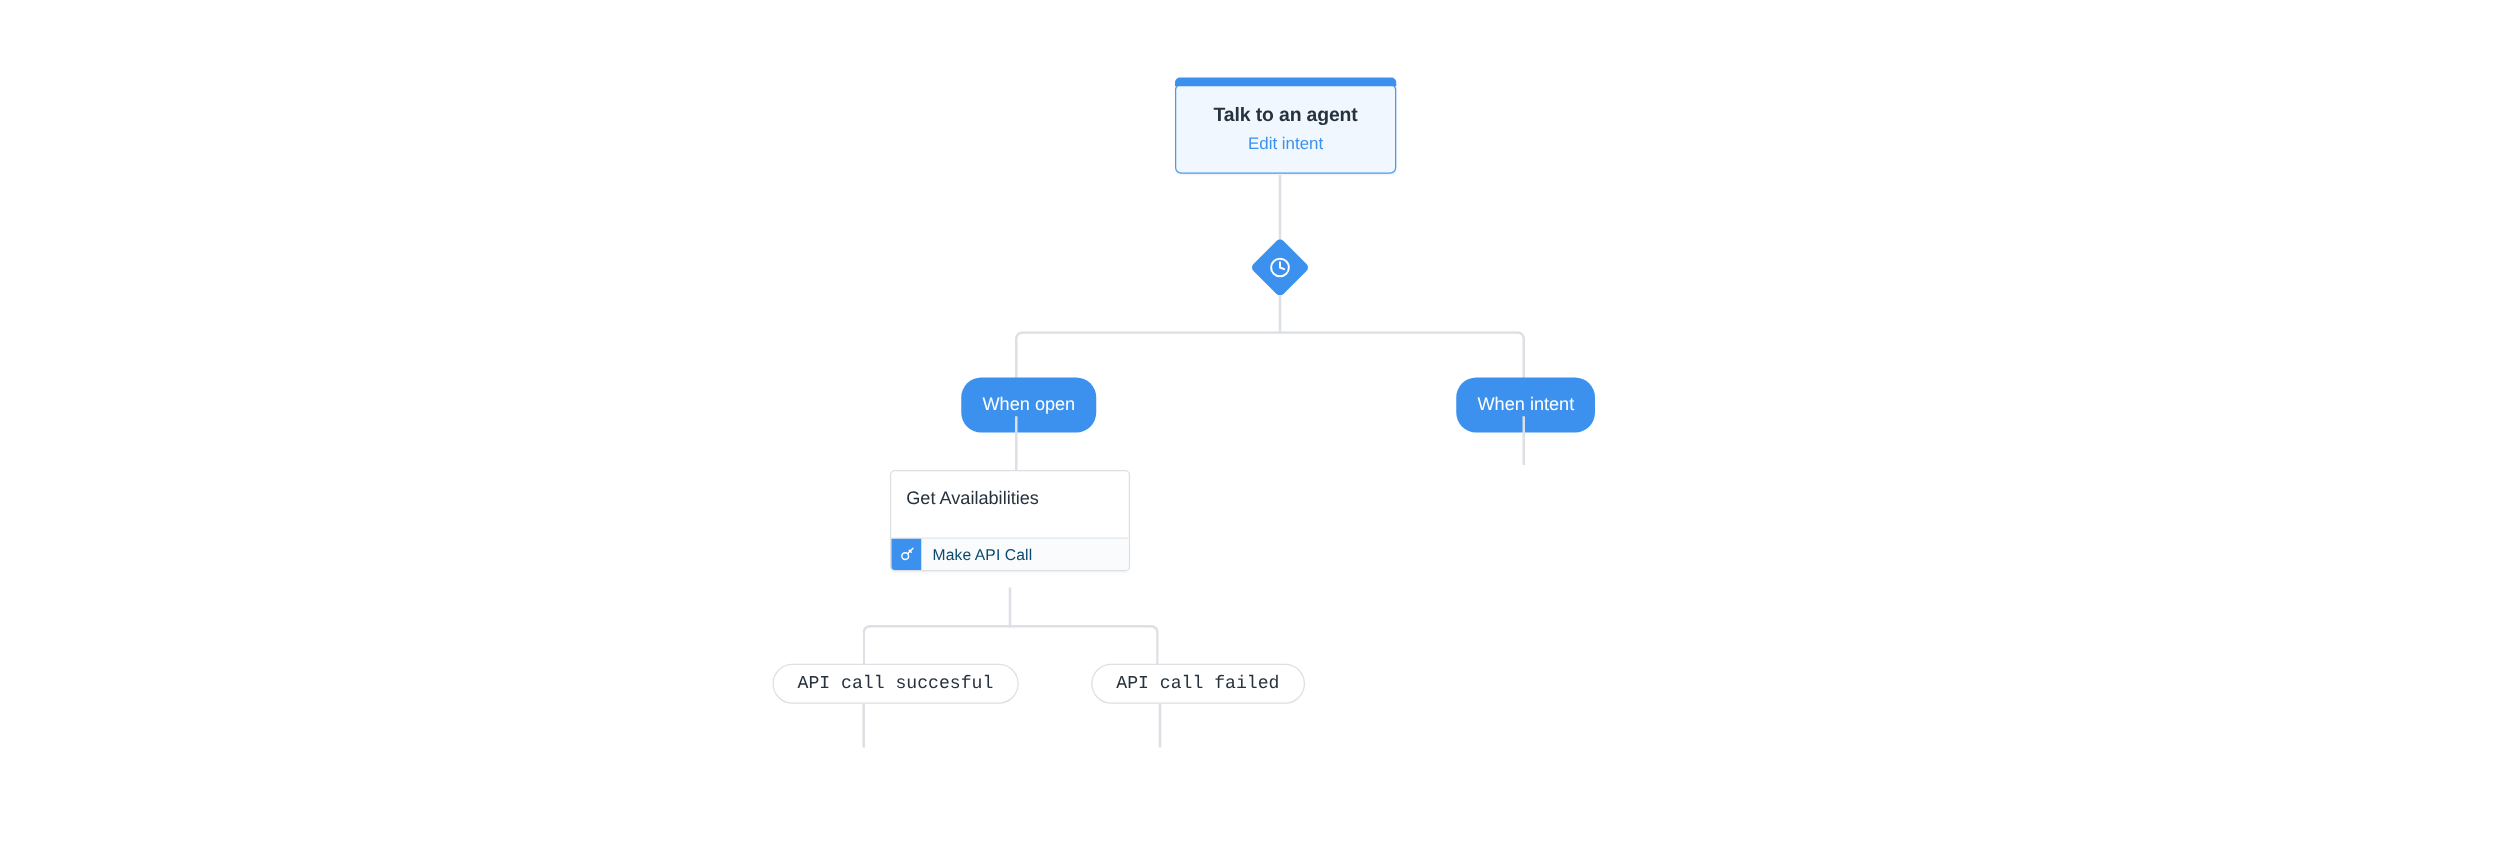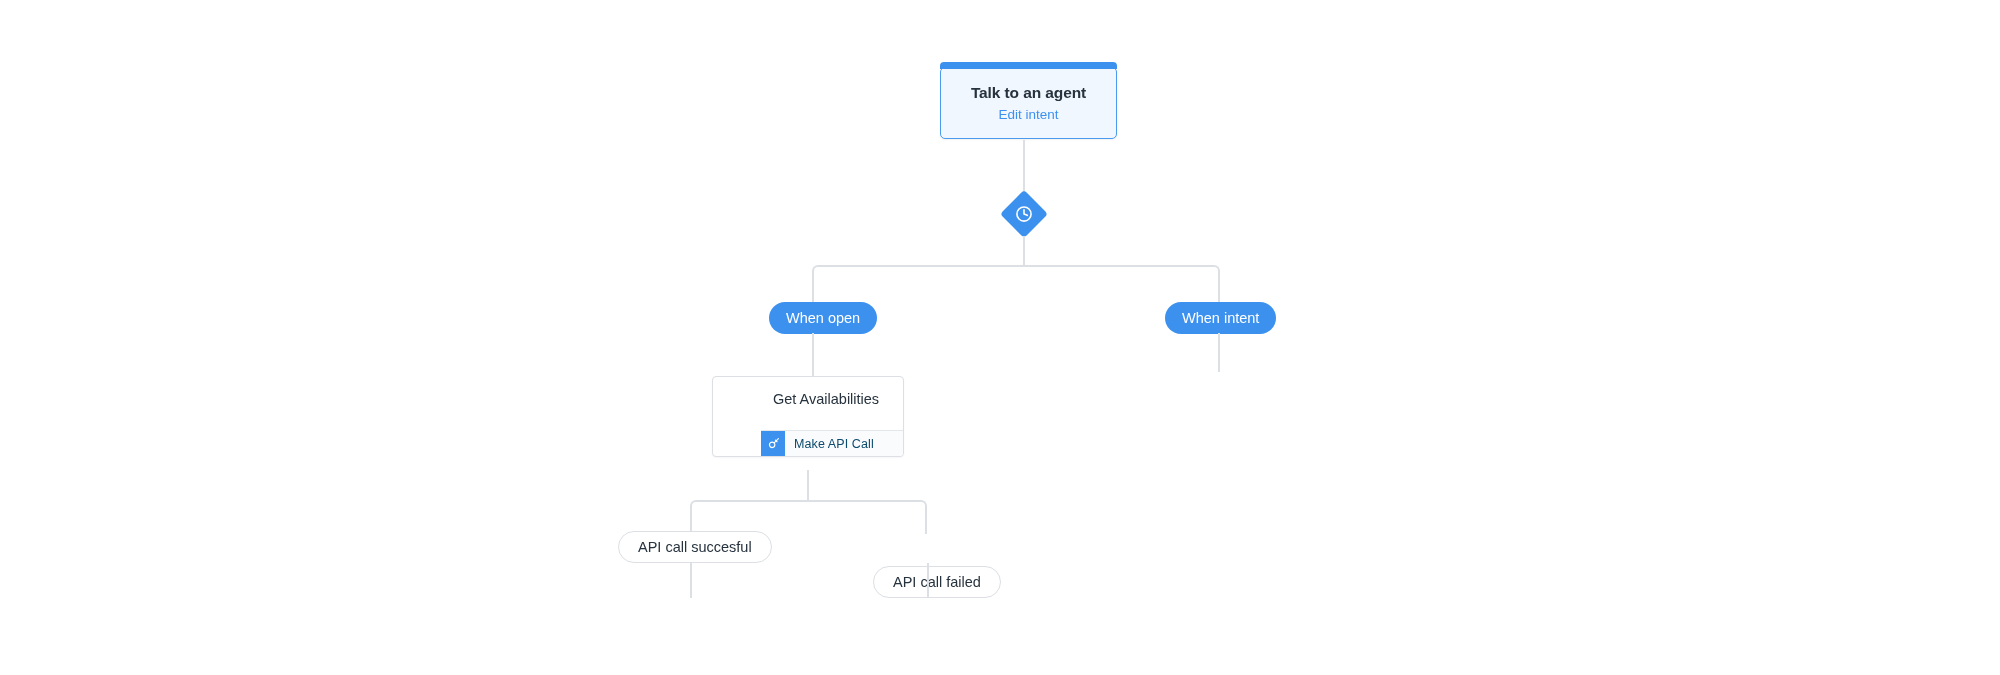--- a/index.html
+++ b/index.html
@@ -107,21 +107,21 @@
     height: 20px;
     margin-left: -10px;
     margin-top: -10px;
     color: #ffffff;
     display: block;
   }
 
   
   .pill-blue {
     position: absolute;
-    height: 32px;
+    height: 44px;
     background: #3c91ef;
     border-radius: 16px;
     display: flex;
     align-items: center;
     justify-content: center;
     padding: 0 17px;
     color: #ffffff;
     font-size: 14.5px;
     white-space: nowrap;
     cursor: pointer;
@@ -135,34 +135,34 @@
     border: 1px solid #dcdfe3;
     border-radius: 17px;
     display: flex;
     align-items: center;
     justify-content: center;
     padding: 0 19px;
     color: #26323d;
     font-size: 14.5px;
     white-space: nowrap;
     cursor: pointer;
+    font-family: Liberation Mono, monospace;
   }
 
   
   .action-card {
     position: absolute;
     left: 712px;
     top: 376px;
     width: 192px;
     background: #ffffff;
     border: 1px solid #dcdfe3;
     border-radius: 4px;
     overflow: hidden;
     box-shadow: 0 1px 2px rgba(0,0,0,0.04);
-    padding-left: 48px;
   }
   .action-card-body {
     height: 53px;
     padding: 13px 12px 0 12px;
   }
   .action-card-title {
     font-size: 14.5px;
     color: #26323d;
     line-height: 19px;
   }
@@ -246,20 +246,20 @@
   </div>
 
   <div class="conn-v" style="left:807px; top:470px; height:32px;"></div>
 
   <div class="conn-bracket" style="left:690px; top:500px; width:237px; height:34px;"></div>
 
   <div class="pill-white" style="left:618px; top:531px;">
     <span>API call succesful</span>
   </div>
 
-  <div class="pill-white" style="left:873px; top:531px;margin-top:35px;">
+  <div class="pill-white" style="left:873px; top:531px;">
     <span>API call failed</span>
   </div>
 
   <div class="conn-v" style="left:690px; top:563px; height:35px;"></div>
   <div class="conn-v" style="left:927px; top:563px; height:35px;"></div>
 
 </div>
 
 </body></html>

